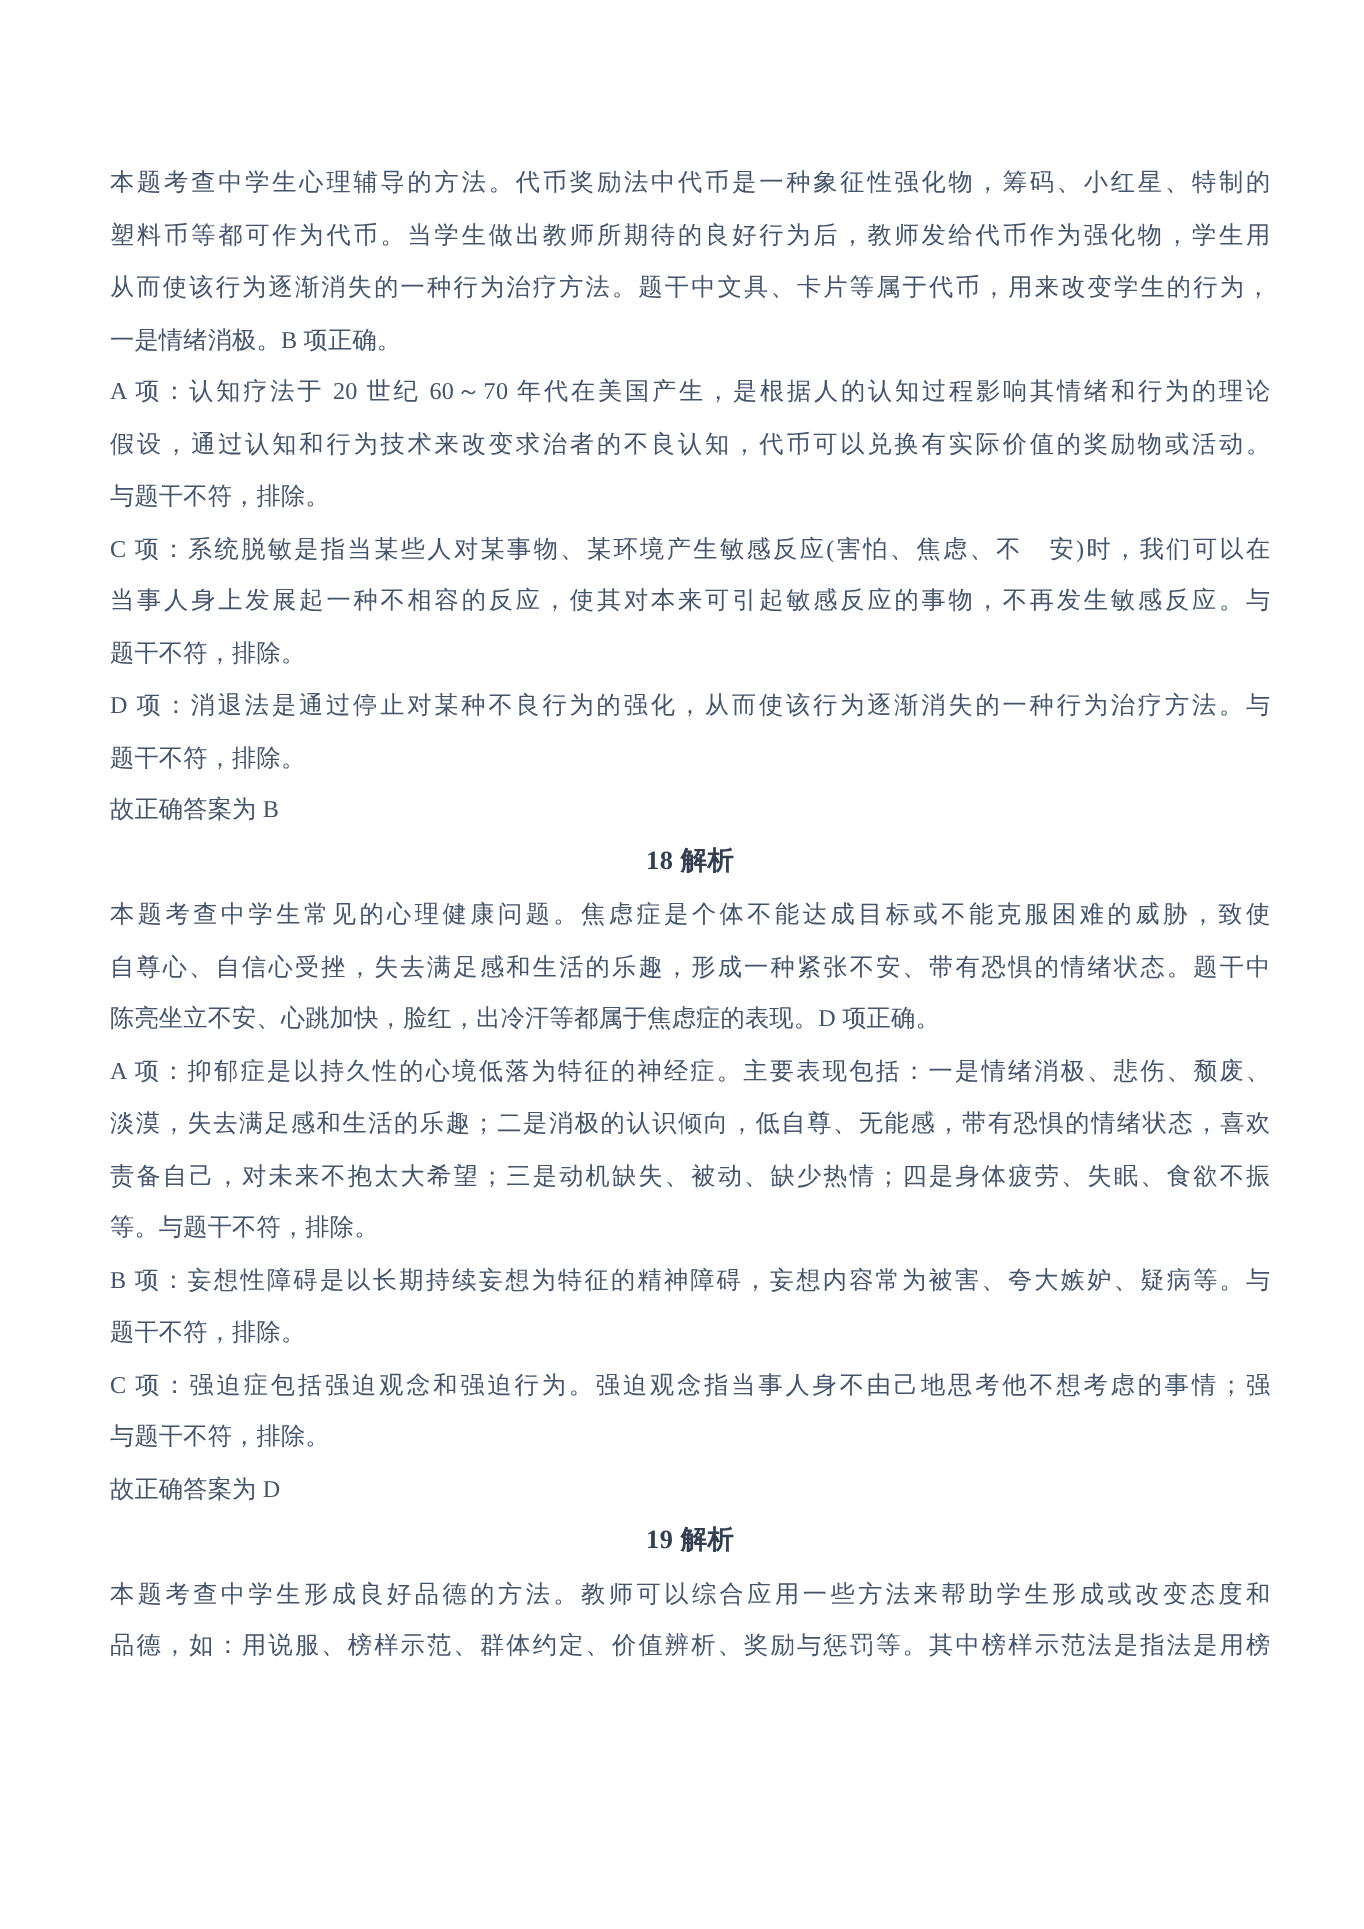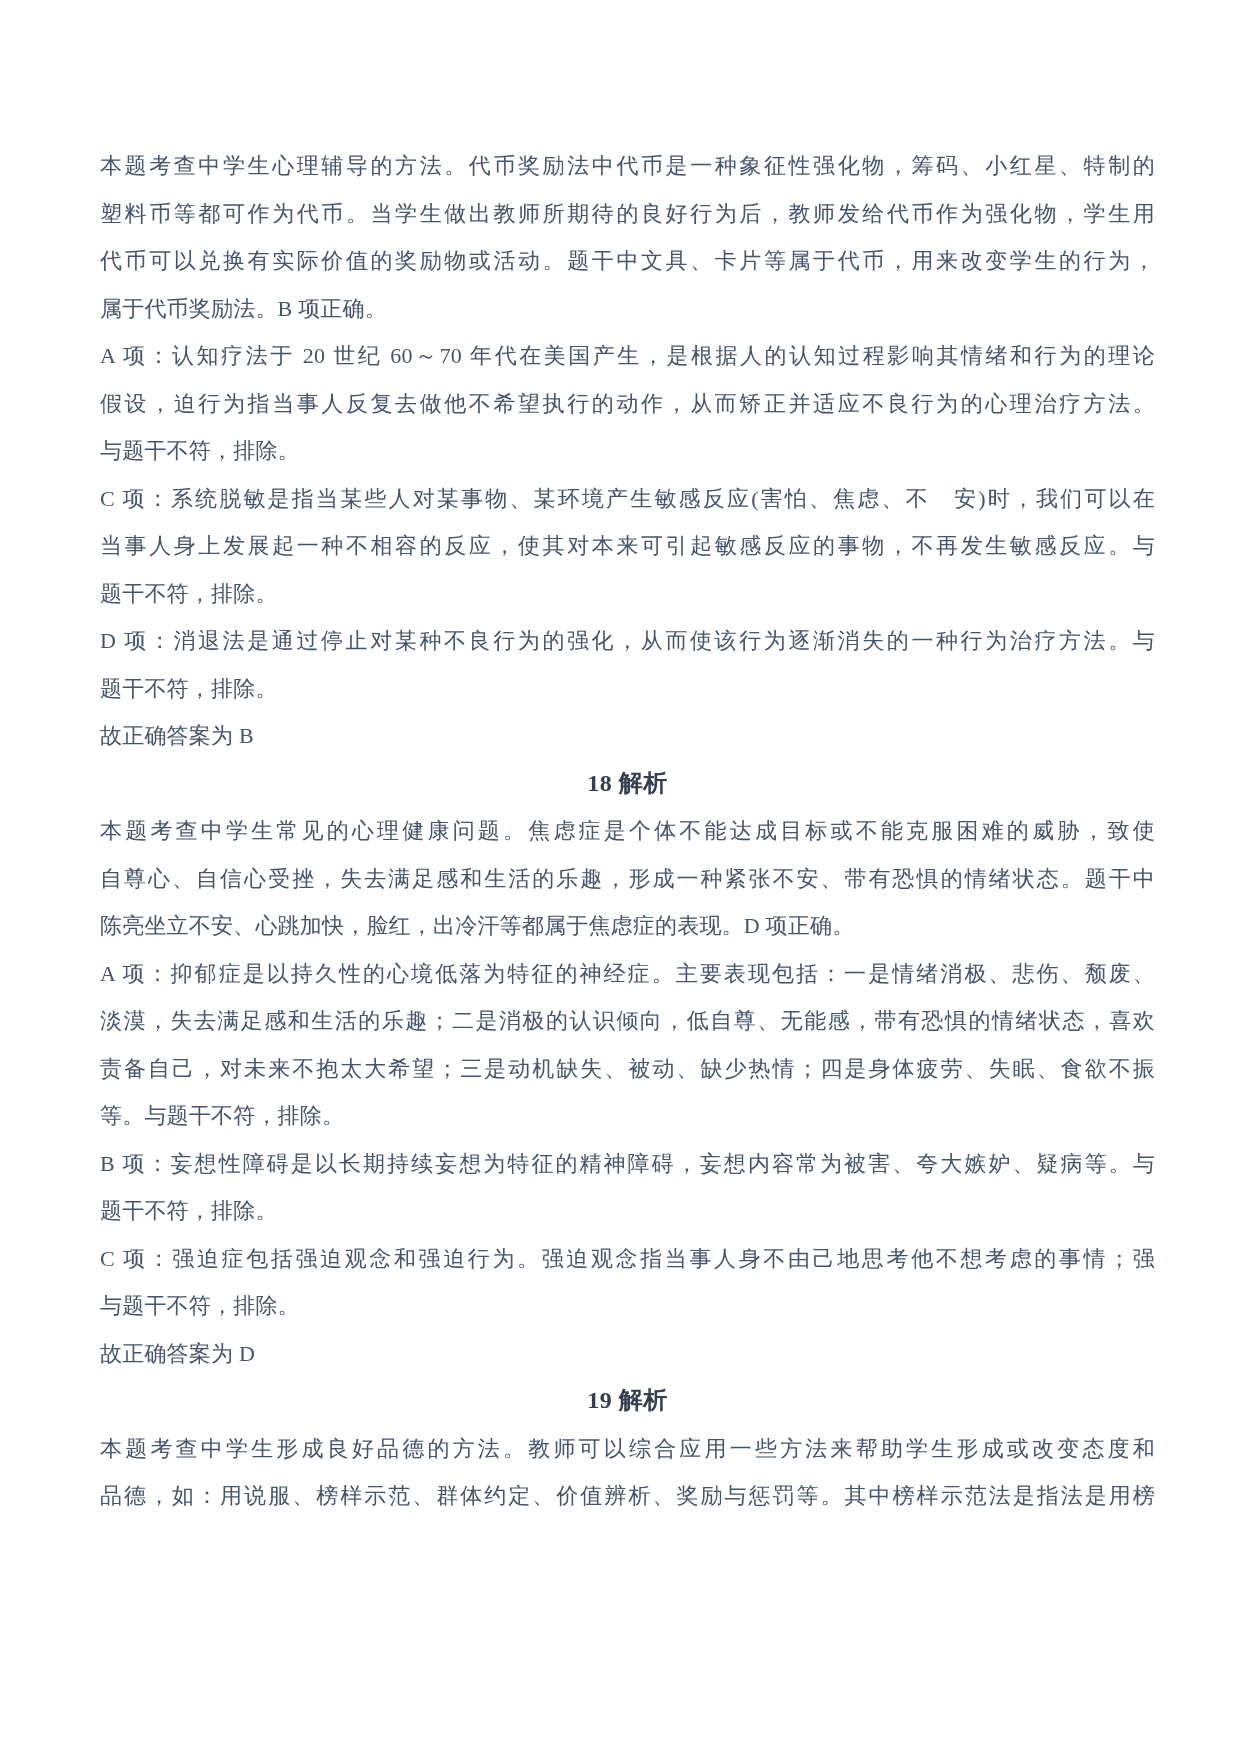--- a/index.html
+++ b/index.html
@@ -45,24 +45,24 @@
     text-align: center;
   }
 </style>
 </head>
 <body>
 
 <div class="page">
   <div class="content" id="content">
       <div class="line body fill">本题考查中学生心理辅导的方法。代币奖励法中代币是一种象征性强化物，筹码、小红星、特制的</div>
       <div class="line body fill">塑料币等都可作为代币。当学生做出教师所期待的良好行为后，教师发给代币作为强化物，学生用</div>
-      <div class="line body fill">代币可以兑换有实际价值的奖励物或活动。题干中文具、卡片等属于代币，用来改变学生的行为，</div>
-      <div class="line body">属于代币奖励法。B 项正确。</div>
+      <div class="line body fill">从而使该行为逐渐消失的一种行为治疗方法。题干中文具、卡片等属于代币，用来改变学生的行为，</div>
+      <div class="line body">一是情绪消极。B 项正确。</div>
       <div class="line body fill">A 项：认知疗法于 20 世纪 60～70 年代在美国产生，是根据人的认知过程影响其情绪和行为的理论</div>
-      <div class="line body fill">假设，迫行为指当事人反复去做他不希望执行的动作，从而矫正并适应不良行为的心理治疗方法。</div>
+      <div class="line body fill">假设，通过认知和行为技术来改变求治者的不良认知，代币可以兑换有实际价值的奖励物或活动。</div>
       <div class="line body">与题干不符，排除。</div>
       <div class="line body fill">C 项：系统脱敏是指当某些人对某事物、某环境产生敏感反应(害怕、焦虑、不　安)时，我们可以在</div>
       <div class="line body fill">当事人身上发展起一种不相容的反应，使其对本来可引起敏感反应的事物，不再发生敏感反应。与</div>
       <div class="line body">题干不符，排除。</div>
       <div class="line body fill">D 项：消退法是通过停止对某种不良行为的强化，从而使该行为逐渐消失的一种行为治疗方法。与</div>
       <div class="line body">题干不符，排除。</div>
       <div class="line body">故正确答案为 B</div>
       <div class="line heading">18 解析</div>
       <div class="line body fill">本题考查中学生常见的心理健康问题。焦虑症是个体不能达成目标或不能克服困难的威胁，致使</div>
       <div class="line body fill">自尊心、自信心受挫，失去满足感和生活的乐趣，形成一种紧张不安、带有恐惧的情绪状态。题干中</div>

